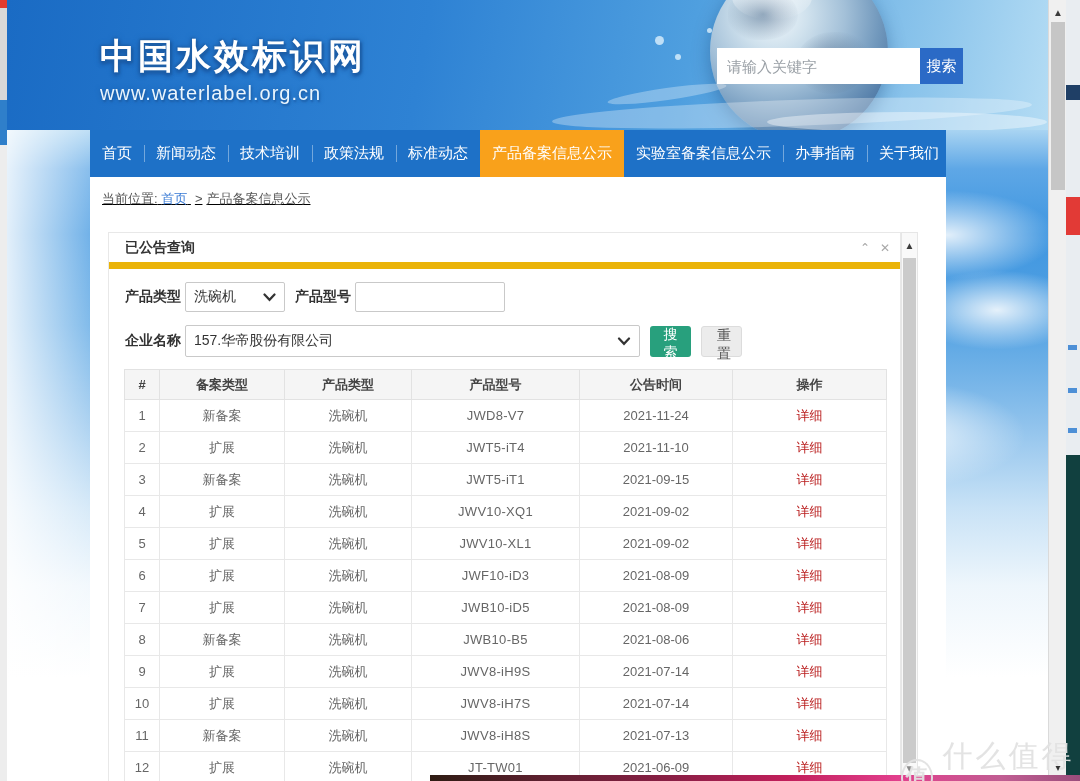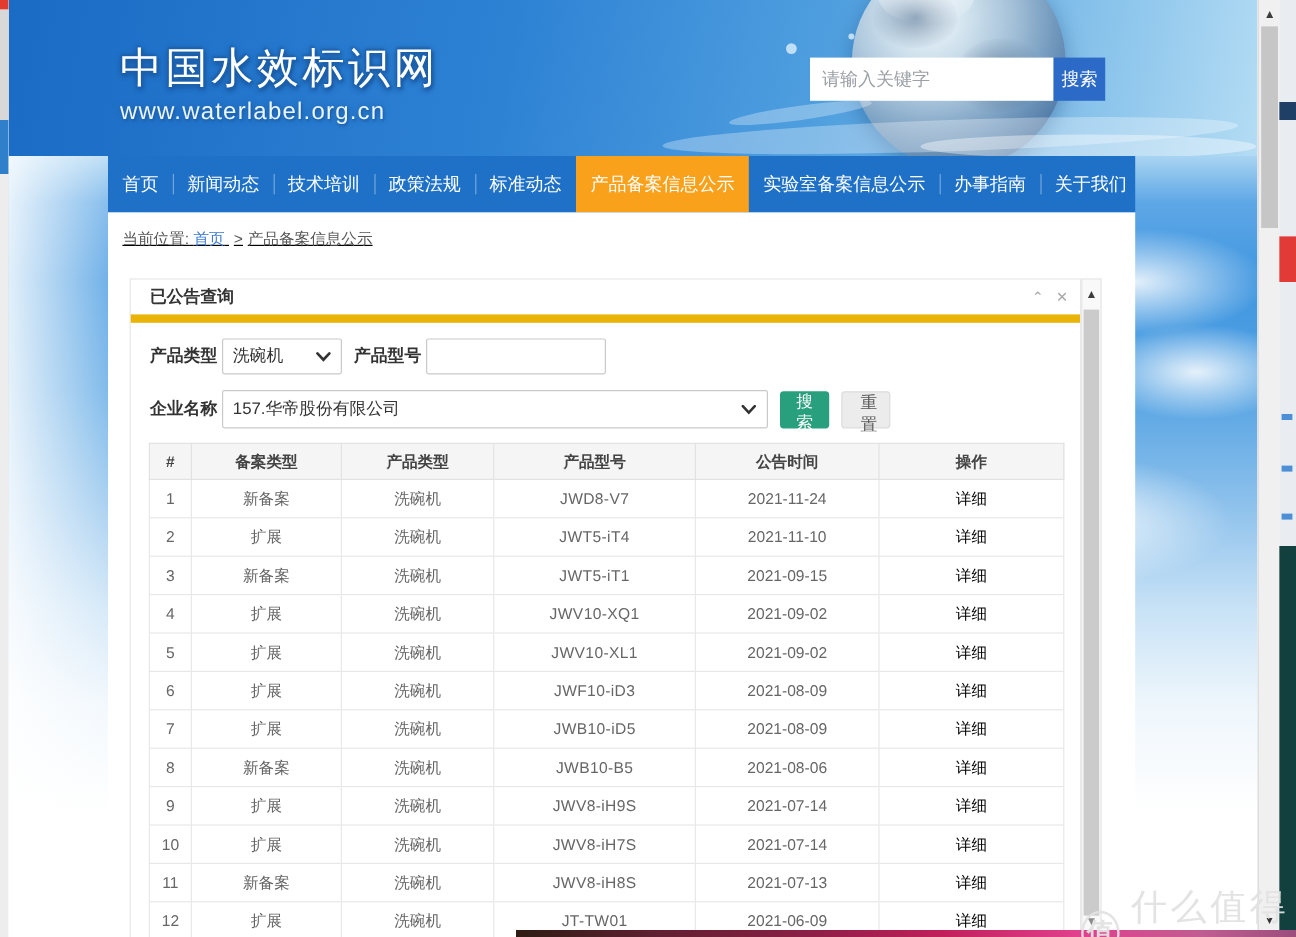--- a/index.html
+++ b/index.html
@@ -40,26 +40,26 @@
   .splash { position:absolute; border-radius:50%; background:rgba(255,255,255,.30); }
   .splash.s1 { left:545px; top:100px; width:480px; height:26px; transform:rotate(-2deg); }
   .splash.s2 { left:760px; top:112px; width:280px; height:20px; background:rgba(255,255,255,.4); }
   .splash.s3 { left:600px; top:88px; width:120px; height:12px; transform:rotate(-8deg); }
   .droplet { position:absolute; border-radius:50%; background:rgba(230,245,255,.75); }
   .d1 { left:648px; top:36px; width:9px; height:9px; }
   .d2 { left:668px; top:54px; width:6px; height:6px; }
   .d3 { left:700px; top:28px; width:5px; height:5px; }
 
   .logo { position:absolute; left:93px; top:33px; }
-  .logo .cn { font-size:35px; font-weight:normal; color:#ffffff; letter-spacing:3px;
+  .logo .cn { font-size:35px; font-weight:bold; color:#ffffff; letter-spacing:3px;
     text-shadow:0 0 6px #1d5fa8, 2px 2px 2px #1d5fa8, -1px -1px 2px #1d5fa8, 0 3px 4px rgba(20,70,140,.9); }
   .logo .url { font-size:20px; color:#eaf5fd; letter-spacing:1px; margin-top:2px;
     text-shadow:0 0 5px #1d5fa8, 1px 2px 2px #1d5fa8; }
 
-  .search-wrap { position:absolute; left:668px; top:48px; width:246px; height:36px; display:flex; }
+  .search-wrap { position:absolute; left:710px; top:48px; width:246px; height:36px; display:flex; }
   .search-input { width:203px; height:36px; border:none; outline:none; background:#ffffff;
     padding:0 10px; font-size:15px; color:#333; font-family:inherit; }
   .search-input::placeholder { color:#9aa0a6; }
   .search-btn { width:43px; height:36px; background:#2b6ac6; color:#fff; font-size:15px;
     border:none; display:flex; align-items:center; justify-content:center; cursor:pointer; font-family:inherit; }
 
   
   .content-col { position:absolute; left:83px; top:130px; width:856px; height:651px; }
 
   .nav { width:856px; height:47px; background:#1e71c7; display:flex; align-items:stretch; }
@@ -100,21 +100,21 @@
   .btn-search { background:#28a07d; color:#fff; margin-left:10px; width:41px; }
   .btn-reset { background:#ececec; color:#555; border:1px solid #dcdcdc; margin-left:10px; width:41px;padding-left:15px; }
 
   table.results { border-collapse:collapse; table-layout:fixed; width:762px; margin:12px 0 0 15px; }
   table.results col.c0{width:35px} table.results col.c1{width:125px} table.results col.c2{width:127px}
   table.results col.c3{width:168px} table.results col.c4{width:153px} table.results col.c5{width:154px}
   table.results th { background:#f5f5f5; border:1px solid #e2e2e2; height:30px;
     font-size:13px; color:#444; font-weight:bold; text-align:center; }
   table.results td { border:1px solid #e8e8e8; height:32px; font-size:13px; color:#666; text-align:center; }
   table.results td.model { letter-spacing:.3px; }
-  table.results a.detail { color:#000000; text-decoration:none; cursor:pointer;margin-top:45px; }
+  table.results a.detail { color:#b91c1c; text-decoration:none; cursor:pointer;margin-top:45px; }
 
   
   .inner-scrollbar { position:absolute; left:793px; top:0; width:17px; height:549px;
     background:#f9f9f9; border:1px solid #e6e6e6; }
   .sb-arrow { position:absolute; left:0; width:15px; height:20px; display:flex;
     align-items:center; justify-content:center; color:#3c3c3c; font-size:10px; font-weight:bold; cursor:pointer; }
   .inner-scrollbar .up { top:2px; }
   .inner-scrollbar .down { bottom:2px; color:#8d8d8d; }
   .inner-scrollbar .thumb { position:absolute; left:1px; top:25px; width:13px; height:505px;
     background:#cbcbcb; cursor:pointer; }

